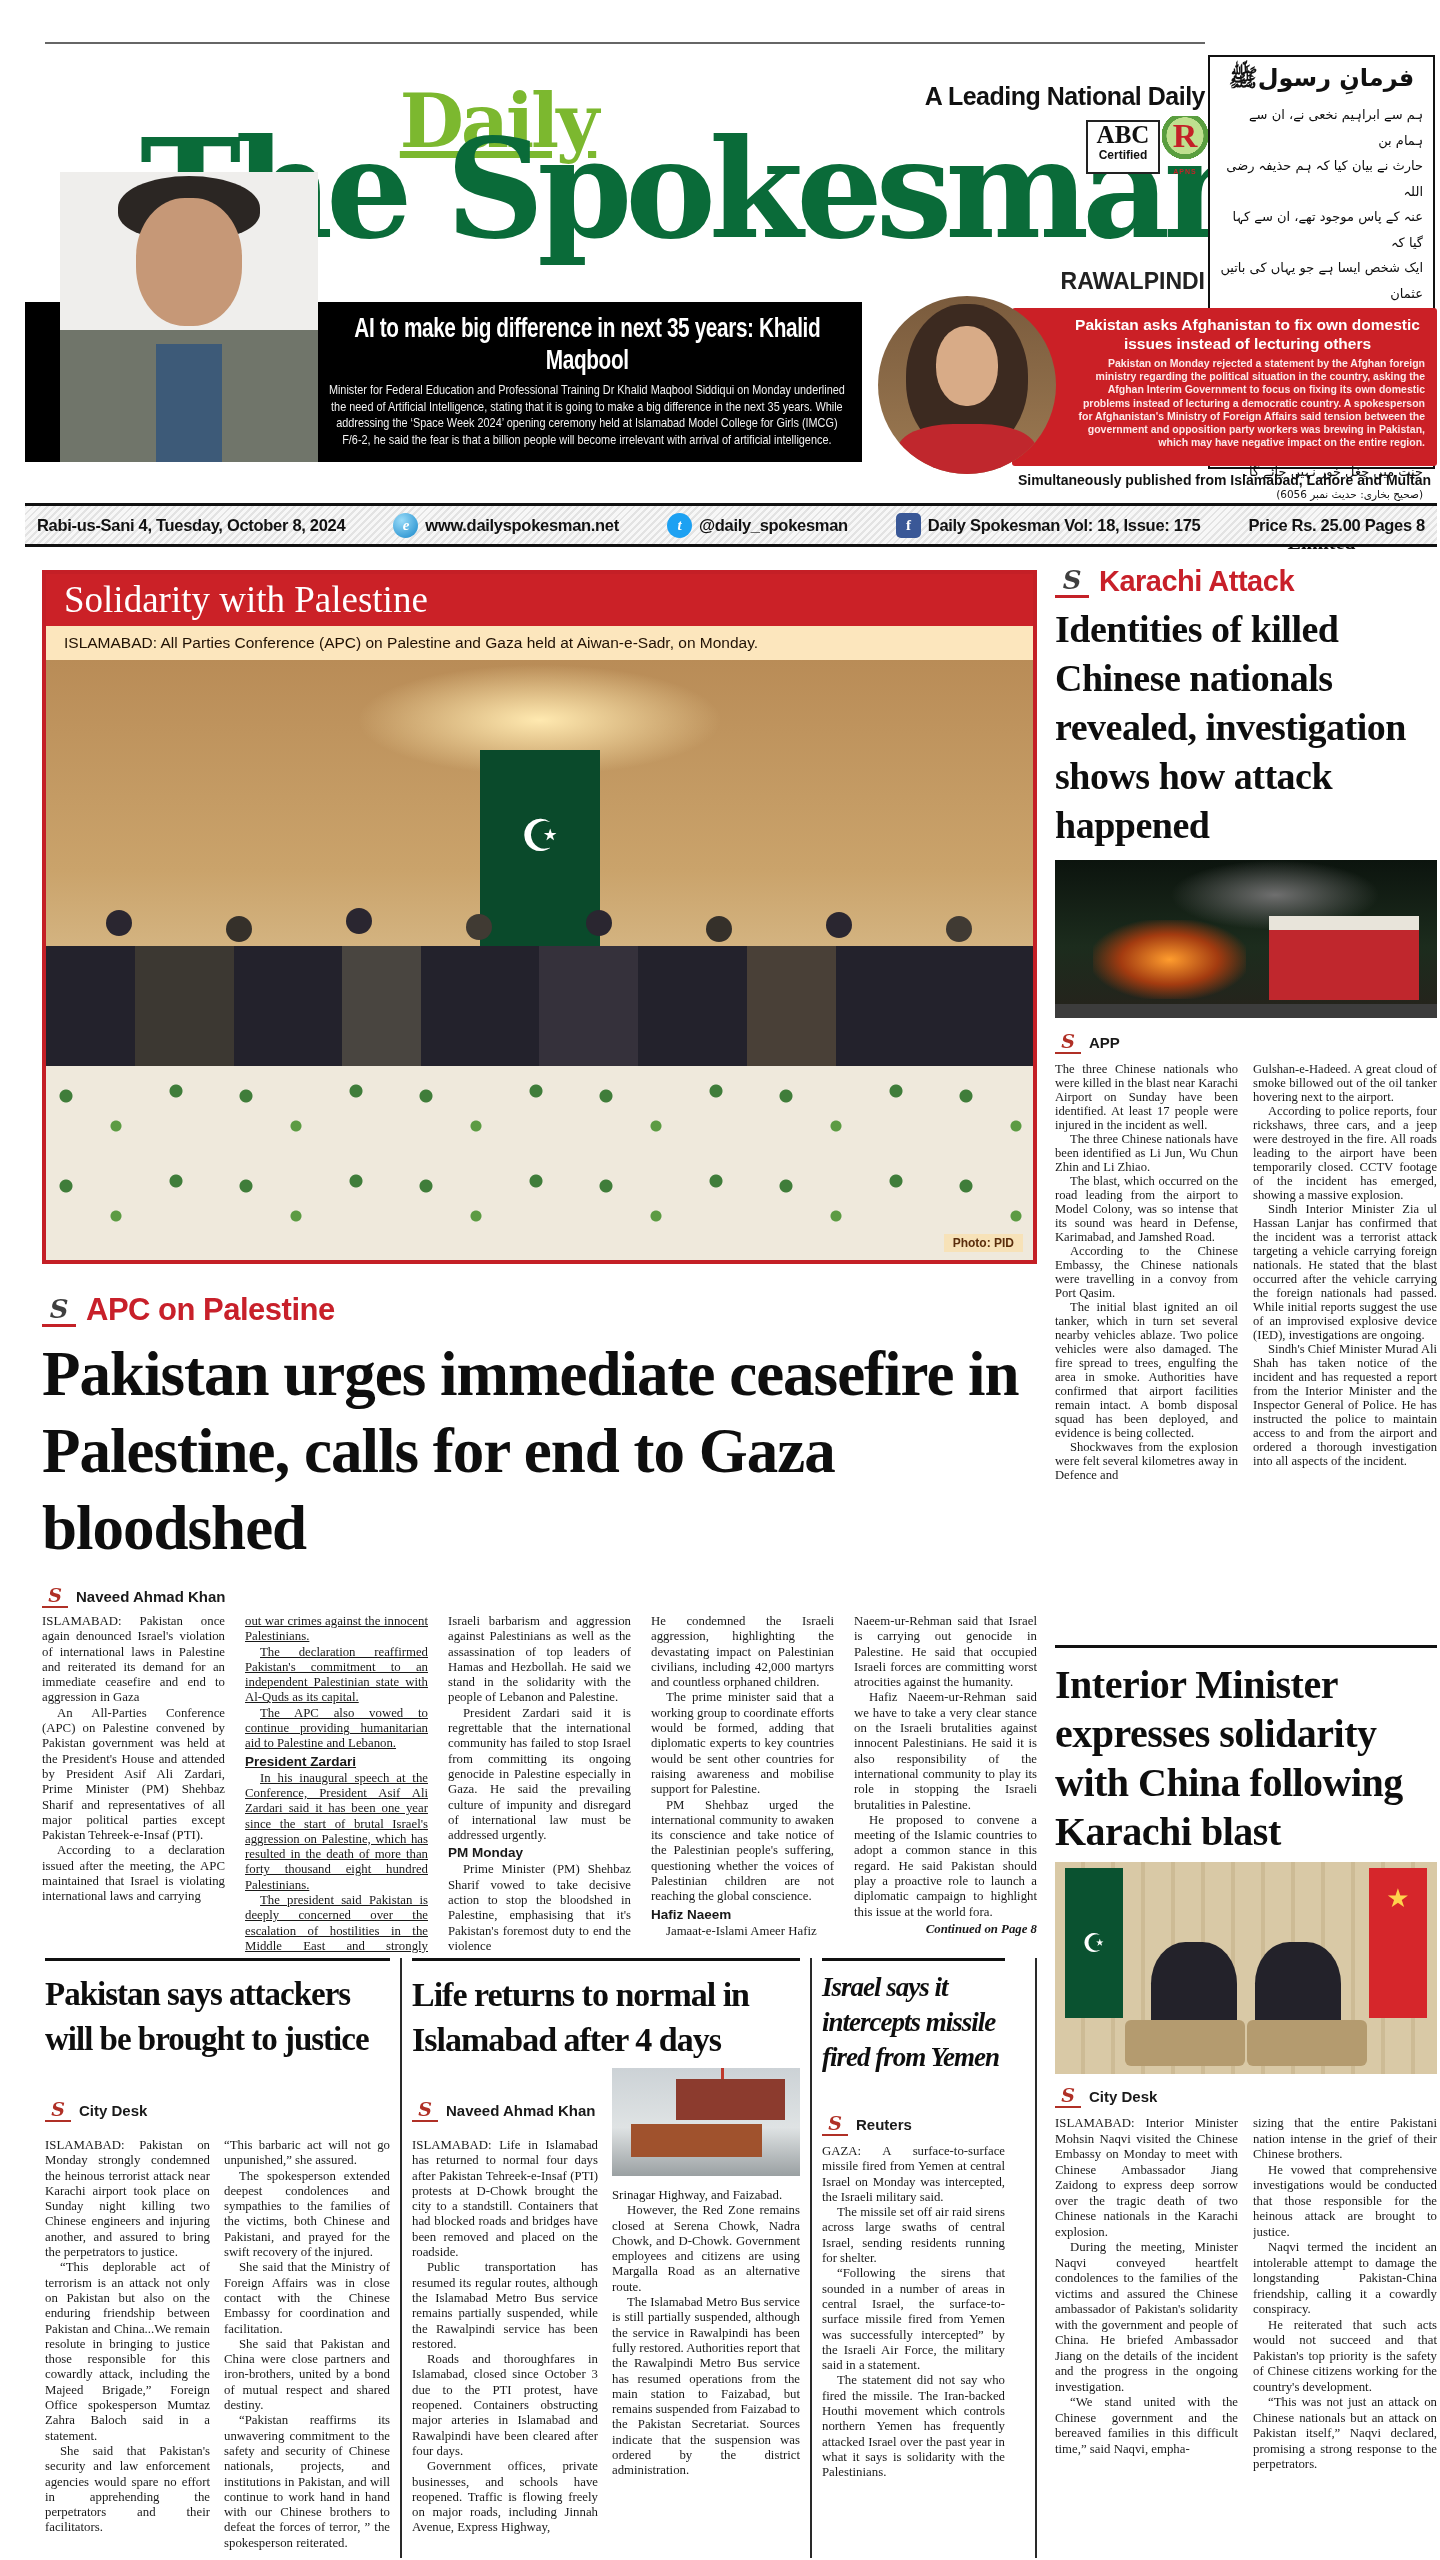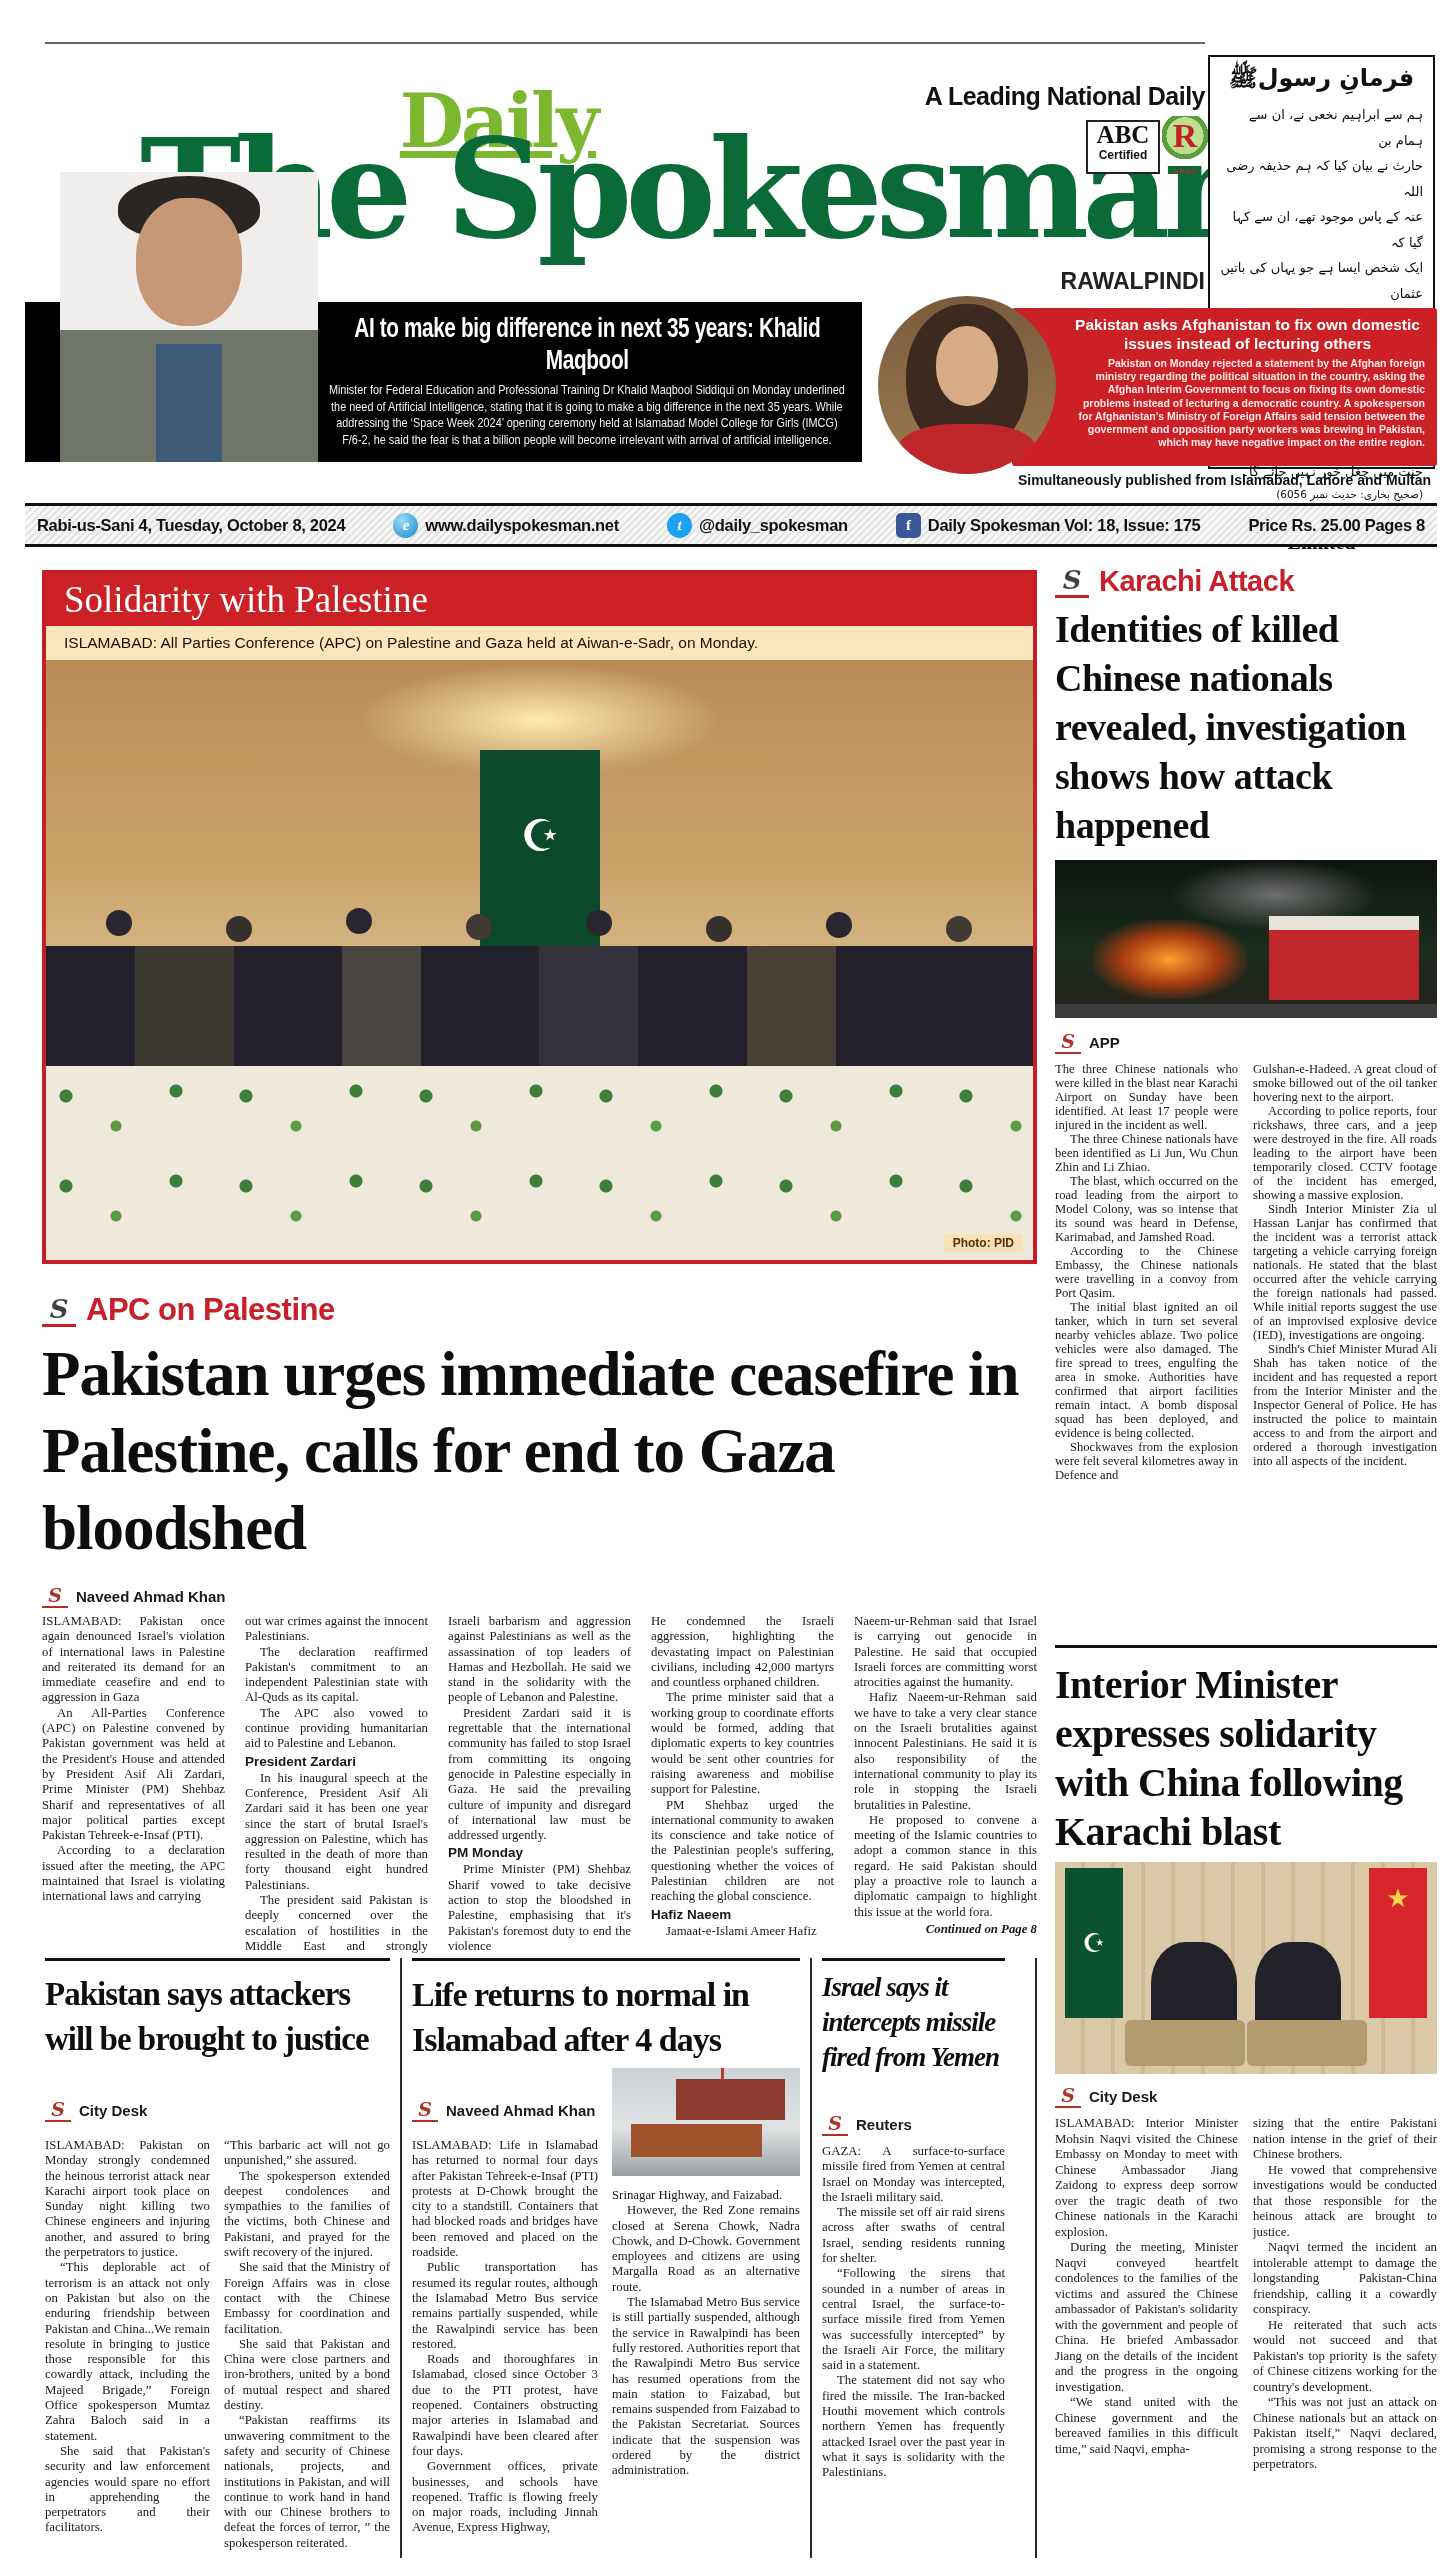--- a/index.html
+++ b/index.html
@@ -252,21 +252,21 @@
   <div class="abs byline" style="left:42px;top:1584px;">
     <span class="slogo">S</span>
     <span>Naveed Ahmad Khan</span>
   </div>
 
   <div class="col" style="left:42px;top:1614px;width:183px;height:340px;">
       <p class="first">ISLAMABAD: Pakistan once again denounced Israel's violation of international laws in Palestine and reiterated its demand for an immediate ceasefire and end to aggression in Gaza</p>
       <p class="">An All-Parties Conference (APC) on Palestine convened by Pakistan government was held at the President's House and attended by President Asif Ali Zardari, Prime Minister (PM) Shehbaz Sharif and representatives of all major political parties except Pakistan Tehreek-e-Insaf (PTI).</p>
       <p class="">According to a declaration issued after the meeting, the APC maintained that Israel is violating international laws and carrying</p>
     </div>
-  <div class="col" style="left:245px;top:1614px;width:183px;height:340px;">
+  <div class="col" style="left:245px;top:1614px;width:183px;height:340px;text-decoration:underline;">
       <p class="first">out war crimes against the innocent Palestinians.</p>
       <p class="">The declaration reaffirmed Pakistan's commitment to an independent Palestinian state with Al-Quds as its capital.</p>
       <p class="">The APC also vowed to continue providing humanitarian aid to Palestine and Lebanon.</p>
       <div class="subhead">President Zardari</div>
       <p class="">In his inaugural speech at the Conference, President Asif Ali Zardari said it has been one year since the start of brutal Israel's aggression on Palestine, which has resulted in the death of more than forty thousand eight hundred Palestinians.</p>
       <p class="">The president said Pakistan is deeply concerned over the escalation of hostilities in the Middle East and strongly condemns the</p>
     </div>
   <div class="col" style="left:448px;top:1614px;width:183px;height:340px;">
       <p class="first">Israeli barbarism and aggression against Palestinians as well as the assassination of top leaders of Hamas and Hezbollah. He said we stand in the solidarity with the people of Lebanon and Palestine.</p>
       <p class="">President Zardari said it is regrettable that the international community has failed to stop Israel from committing its ongoing genocide in Palestine especially in Gaza. He said the prevailing culture of impunity and disregard of international law must be addressed urgently.</p>
@@ -396,18 +396,18 @@
       <p class="">The Islamabad Metro Bus service is still partially suspended, although the service in Rawalpindi has been fully restored. Authorities report that the Rawalpindi Metro Bus service has resumed operations from the main station to Faizabad, but remains suspended from Faizabad to the Pakistan Secretariat. Sources indicate that the suspension was ordered by the district administration.</p>
     </div>
 
   <div class="abs headline serif" style="left:822px;top:1970px;width:183px;font-size:27px;line-height:35px;font-style:italic;">Israel says it intercepts missile fired from Yemen</div>
   <div class="abs byline" style="left:822px;top:2112px;">
     <span class="slogo">S</span>
     <span>Reuters</span>
   </div>
   <div class="col" style="left:822px;top:2144px;width:183px;height:414px;">
       <p class="first">GAZA: A surface-to-surface missile fired from Yemen at central Israel on Monday was intercepted, the Israeli military said.</p>
-      <p class="">The missile set off air raid sirens across after swaths of central Israel, sending residents running for shelter.</p>
+      <p class="">The missile set off air raid sirens across large swaths of central Israel, sending residents running for shelter.</p>
       <p class="">“Following the sirens that sounded in a number of areas in central Israel, the surface-to-surface missile fired from Yemen was successfully intercepted” by the Israeli Air Force, the military said in a statement.</p>
       <p class="">The statement did not say who fired the missile. The Iran-backed Houthi movement which controls northern Yemen has frequently attacked Israel over the past year in what it says is solidarity with the Palestinians.</p>
     </div>
 
 </div>
 
 </body></html>

